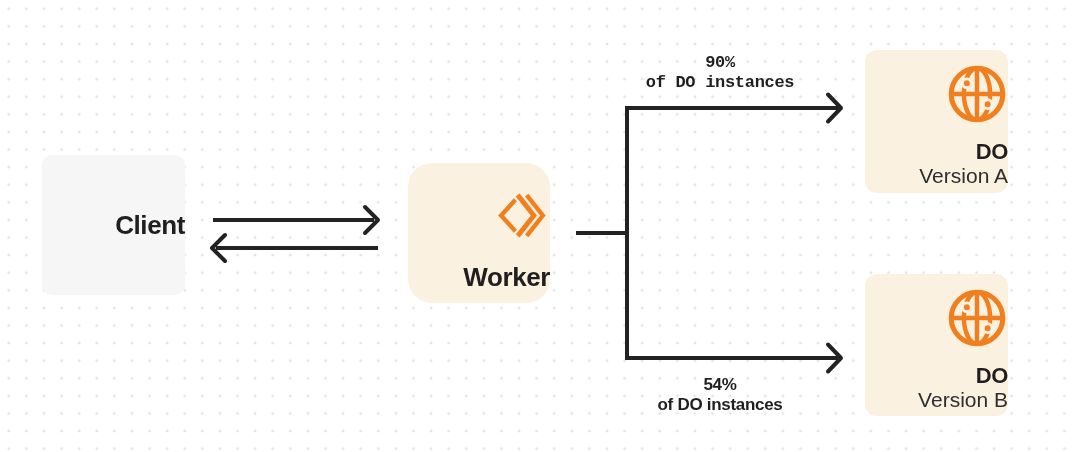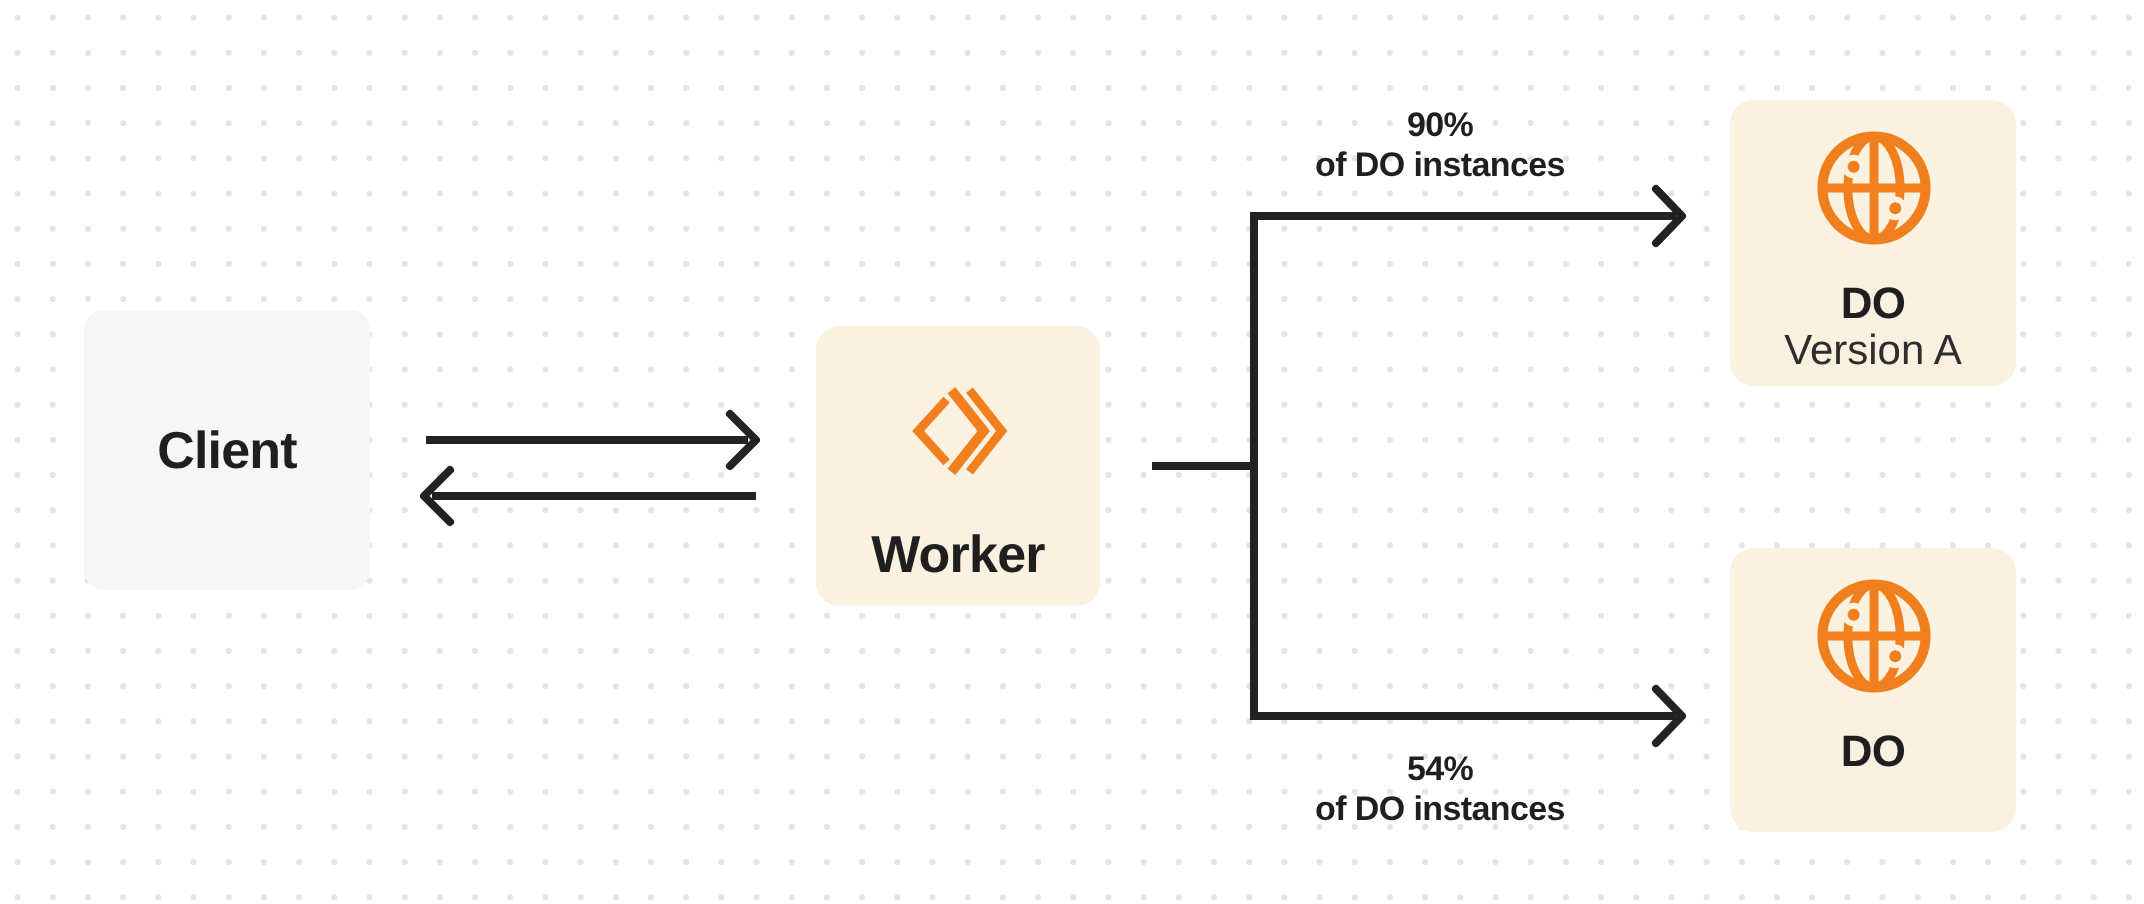--- a/index.html
+++ b/index.html
@@ -38,32 +38,32 @@
   }
   .edges path { fill: none; stroke: currentColor; stroke-width: 4; }
   .edges polyline {
     fill: none; stroke: currentColor; stroke-width: 4;
     stroke-linecap: round; stroke-linejoin: round;
   }
   .node {
     position: absolute;
     display: flex;
     flex-direction: column;
-    align-items: center;
+    align-items: flex-end;
   }
   .node-client {
     left: 42px; top: 155px; width: 143px; height: 140px;
     background: var(--client-bg);
     border-radius: 10px;
     justify-content: center;
   }
   .node-worker {
     left: 408px; top: 163px; width: 142px; height: 140px;
     background: var(--cream);
-    border-radius: 12px;
+    border-radius: 24px;
     padding-top: 24px;
   }
   .node-do {
     width: 143px;
     background: var(--cream);
     border-radius: 12px;
     padding-top: 13px;
   }
   .node-do-a { left: 865px; top: 50px;  height: 143px; }
   .node-do-b { left: 865px; top: 274px; height: 142px; }
@@ -86,21 +86,21 @@
   .edge-label {
     position: absolute;
     width: 220px;
     text-align: center;
     font-size: 17px;
     font-weight: 700;
     letter-spacing: -0.3px;
     line-height: 20px;
     color: var(--ink);
   }
-  .edge-label-a { left: 610px; top: 53px; }
+  .edge-label-a { left: 610px; top: 53px; font-family: Liberation Mono, monospace; }
   .edge-label-b { left: 610px; top: 375px; }
   .svg-defs { position: absolute; width: 0; height: 0; overflow: hidden; }
 </style>
 </head>
 <body>
 
 <svg class="svg-defs" xmlns="http://www.w3.org/2000/svg" aria-hidden="true">
   <defs>
     <symbol id="workers-sym" viewBox="0 0 60 60">
       <g fill="none" stroke="currentColor">
@@ -174,15 +174,16 @@
     </svg>
     <div class="do-title">DO</div>
     <div class="do-subtitle">Version A</div>
   </div>
 
   <div class="node node-do node-do-b">
     <svg class="globe-icon">
       <use href="#globe-sym"></use>
     </svg>
     <div class="do-title">DO</div>
+    <div class="do-subtitle">Version B</div>
   </div>
 
 </div>
 
 </body></html>

